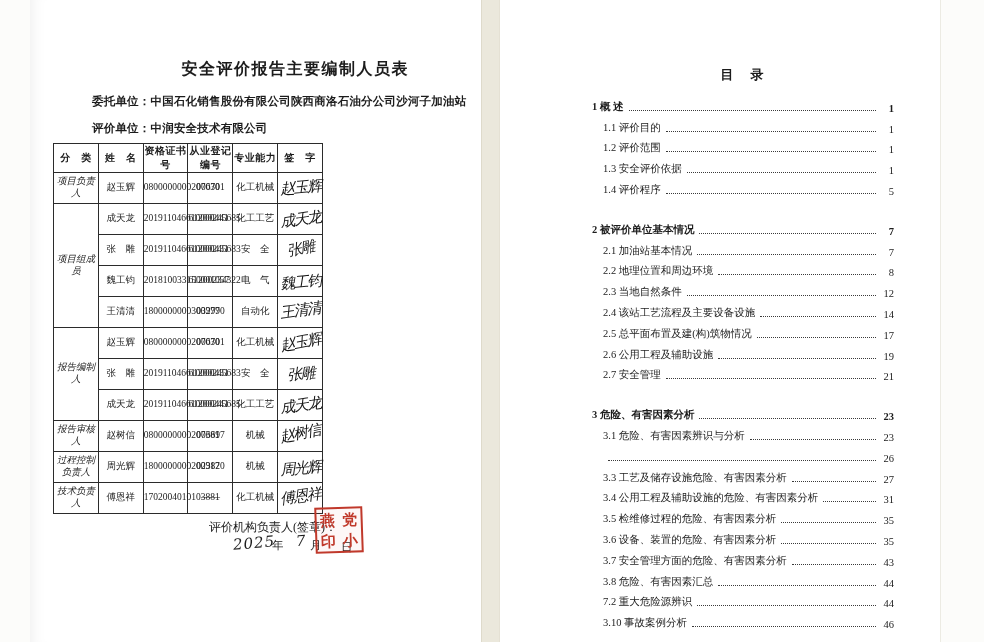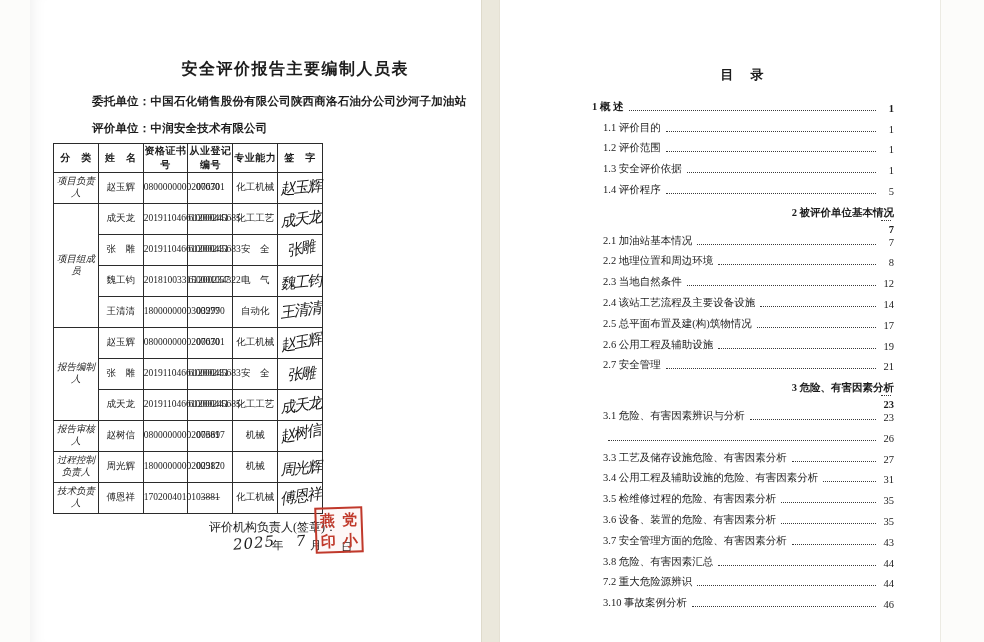--- a/index.html
+++ b/index.html
@@ -51,23 +51,23 @@
   .d-year  { left:203px; top:534px; transform:rotate(-5deg); letter-spacing:1px; }
   .d-ylab  { left:242px; top:538px; }
   .d-month { left:266px; top:532px; transform:rotate(-4deg); }
   .d-mlab  { left:280px; top:538px; }
   .d-dlab  { left:311px; top:540px; z-index:1; }
 
   
   .toc-title { position:absolute; left:92px; width:302px; top:66px; text-align:center;
                font-weight:bold; font-size:13px; letter-spacing:2px; }
   .toc { position:absolute; left:92px; top:93px; width:302px; }
-  .toc-row { display:flex; align-items:flex-end; height:20.8px; font-size:10.5px; }
+  .toc-row { display:flex; align-items:flex-end; height:20.8px; font-size:10.5px;justify-content:flex-end; }
   .toc-row.lvl1 { font-weight:bold; }
-  .toc-row.lvl1.gap { margin-top:9px;flex-direction:column; }
+  .toc-row.lvl1.gap { margin-top:19px; }
   .toc-row.lvl2 { padding-left:11px; }
   .toc-label { white-space:nowrap; }
   .toc-leader { flex:1; border-bottom:1.6px dotted #3a3a3a; margin:0 3px 3px 5px; min-width:10px; }
   .toc-page { min-width:15px; text-align:right; font-size:10.5px; }
 </style>
 </head>
 <body>
 
 <div class="screen">
 

